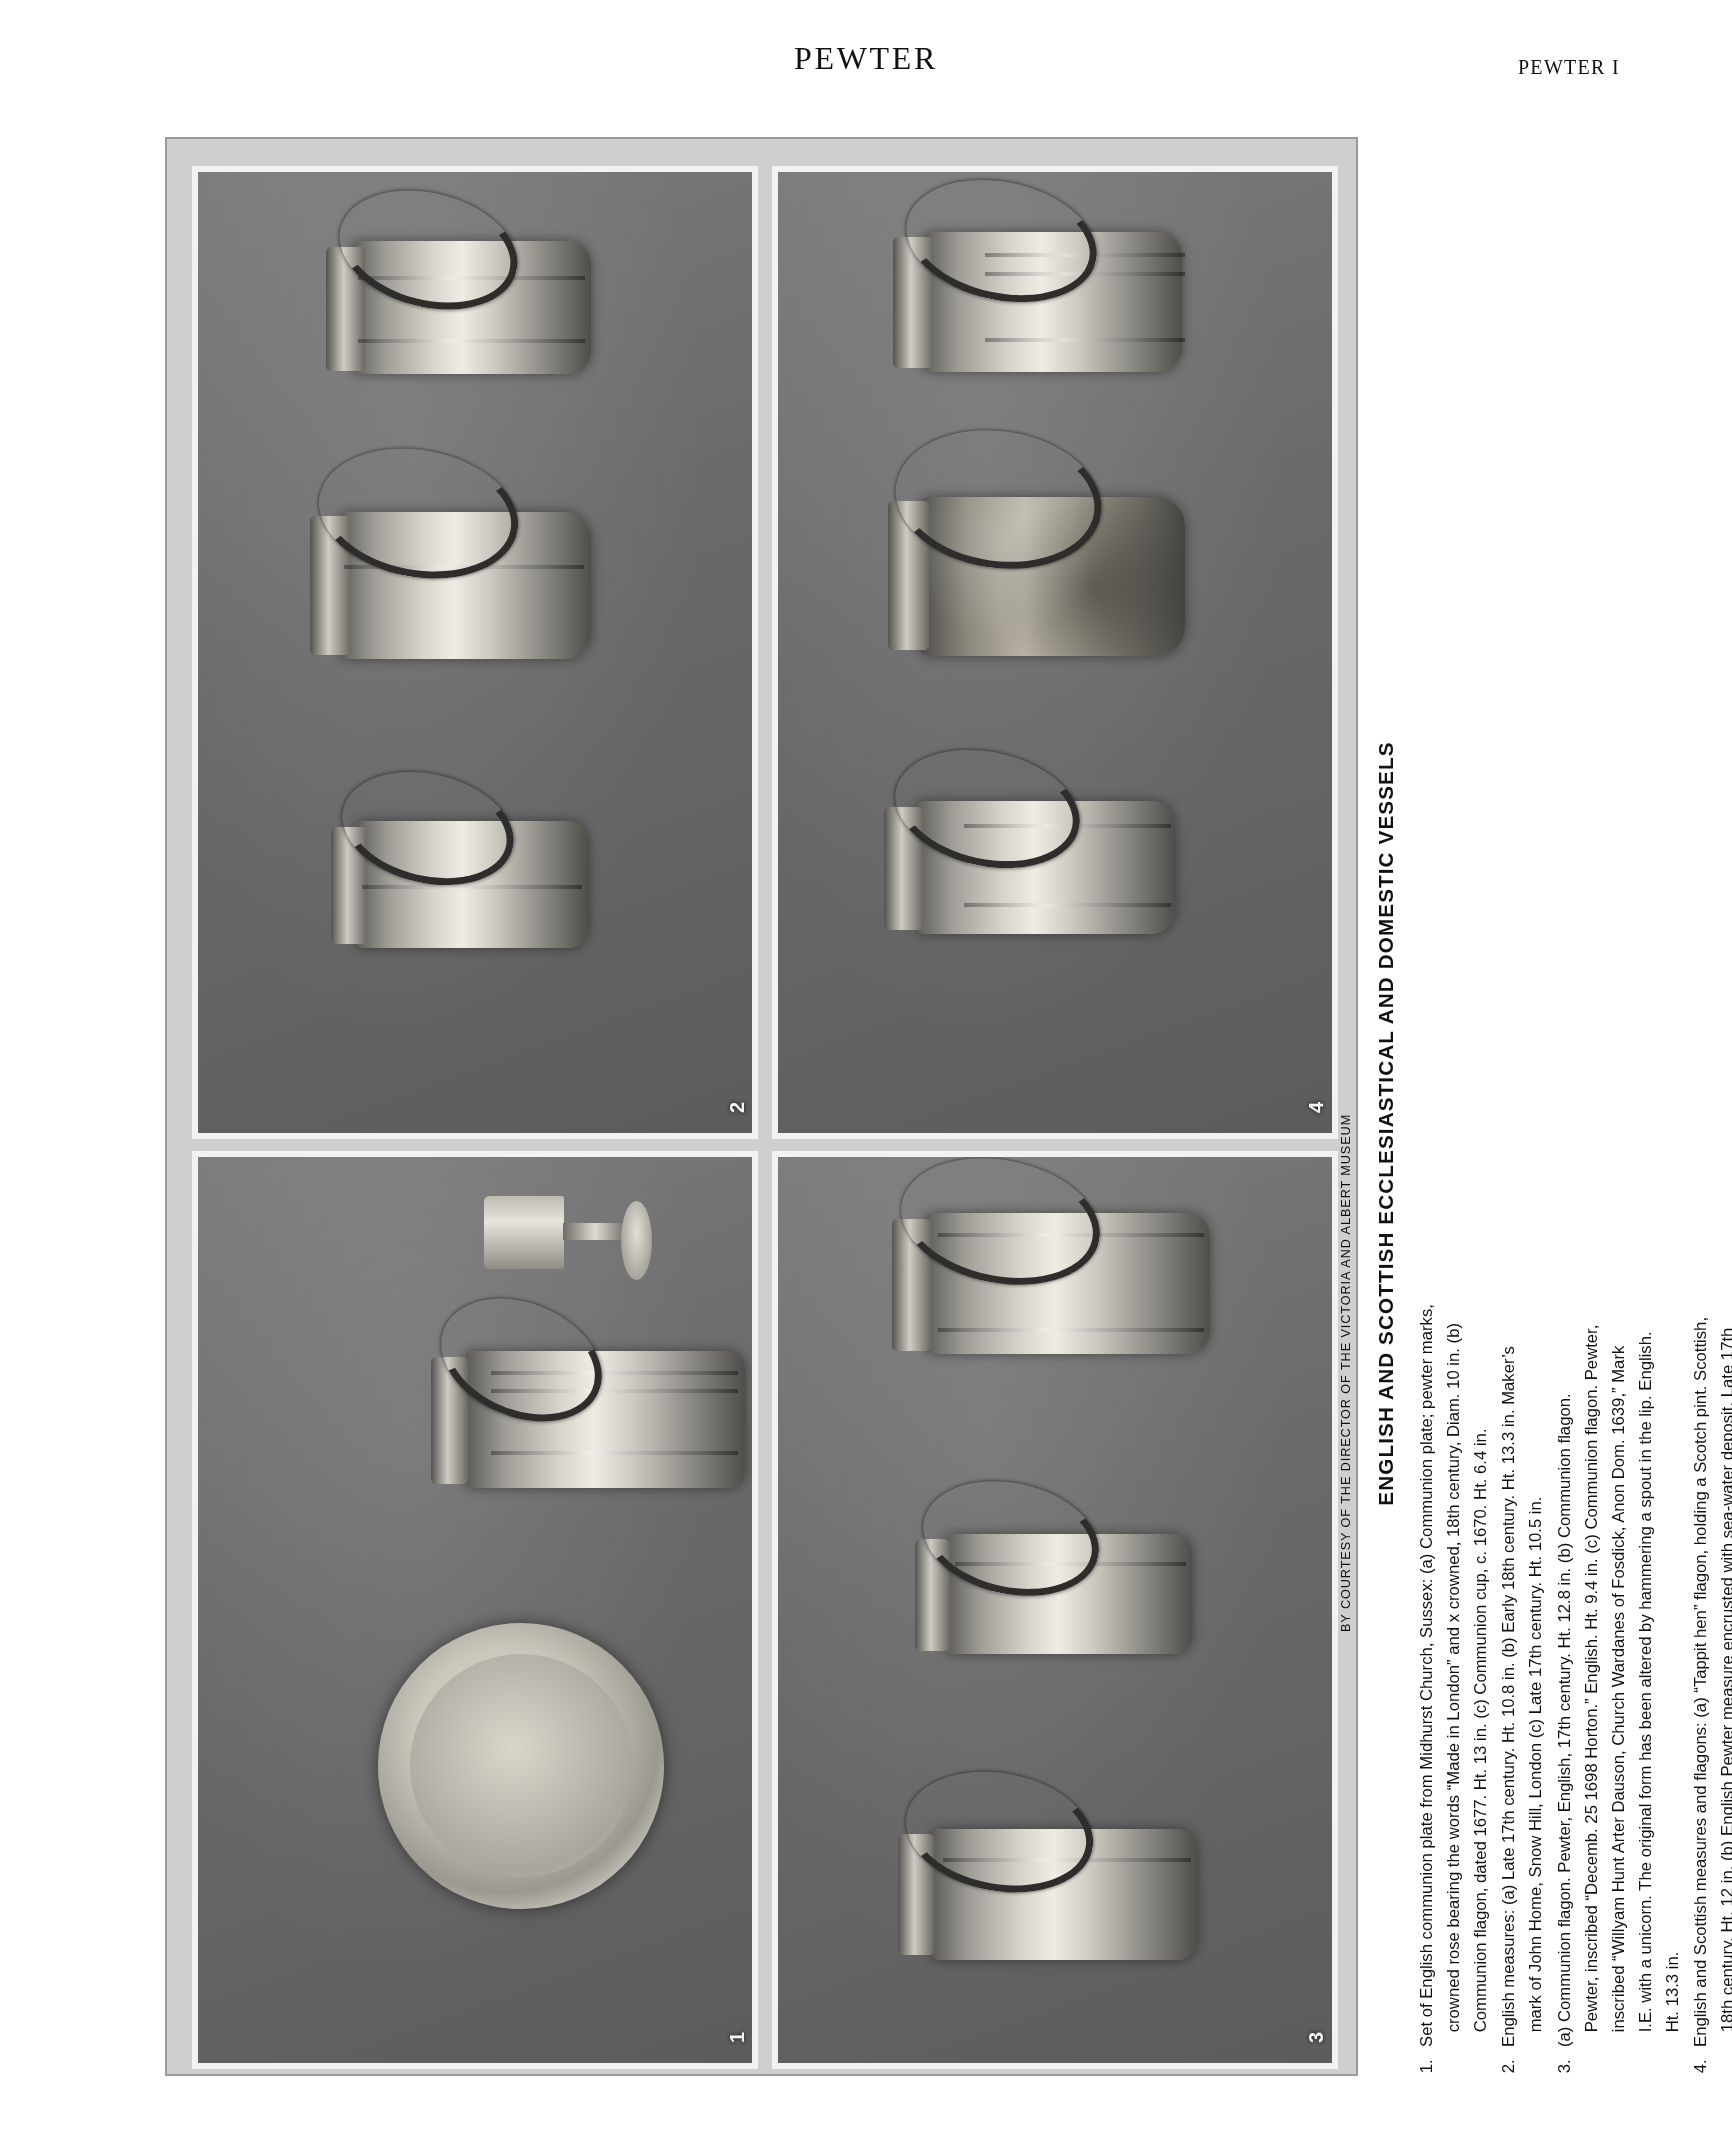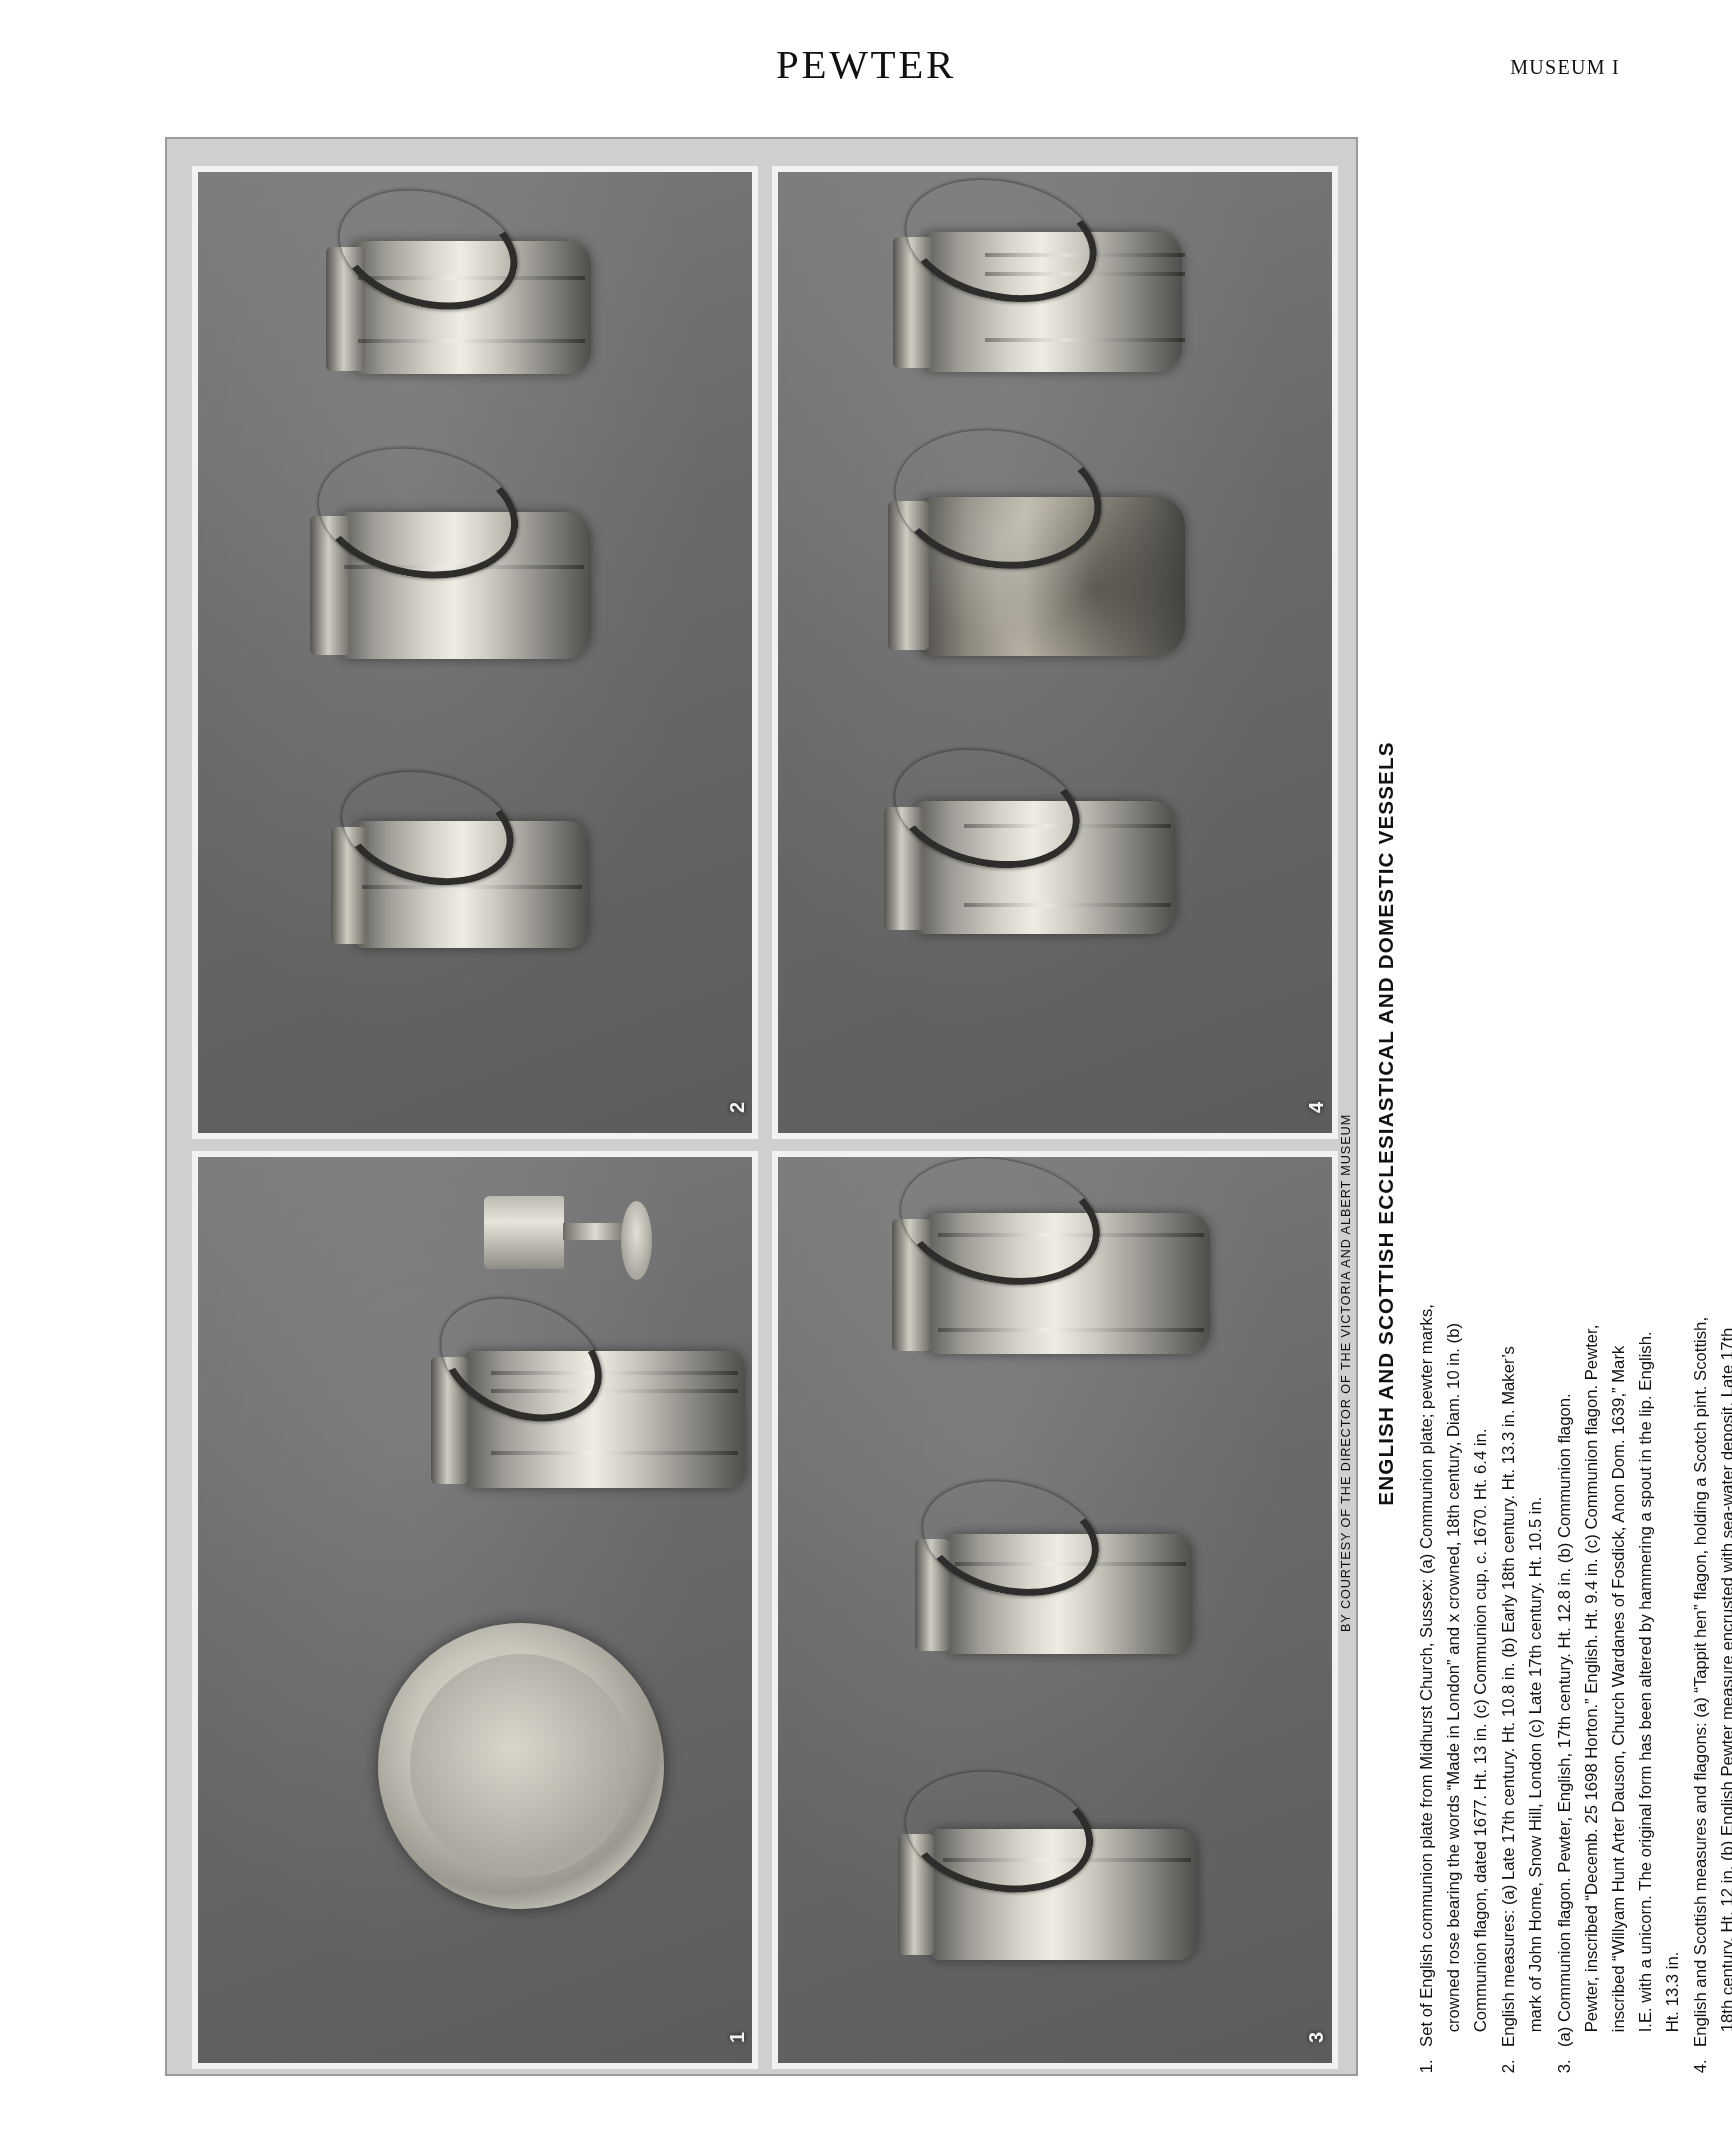--- a/index.html
+++ b/index.html
@@ -24,21 +24,21 @@
     width: 1732px;
     height: 60px;
   }
   #plate-title {
     position: absolute;
     left: 0;
     top: 0;
     width: 1732px;
     text-align: center;
     font-family: "Liberation Serif", serif;
-    font-size: 41px;
+    font-size: 32px;
     letter-spacing: 2.7px;
     color: #111;
   }
   #plate-number {
     position: absolute;
     right: 112px;
     top: 16px;
     font-family: "Liberation Serif", serif;
     font-size: 20px;
     letter-spacing: 1.3px;
@@ -232,21 +232,21 @@
     letter-spacing: 0.9px;
     color: #111;
   }
 </style>
 </head>
 <body>
 
 <div id="page-header">
   <div id="plate-title">PEWTER</div>
   <div id="plate-number">
-    <span>MUSEUM I</span>
+    <span>PEWTER I</span>
   </div>
 </div>
 
 <div id="plate-frame">
   <div class="plate-grid">
 
     <div class="photo" id="photo-2">
       <div class="inner">
 
         <div class="vessel" style="left:93px; top:40px; width:300px; height:180px;">

